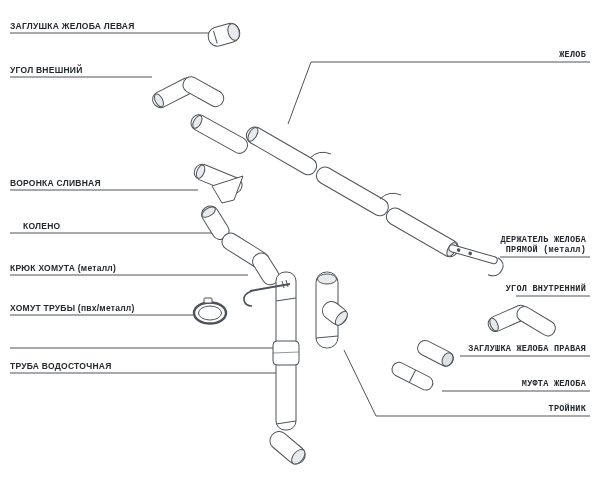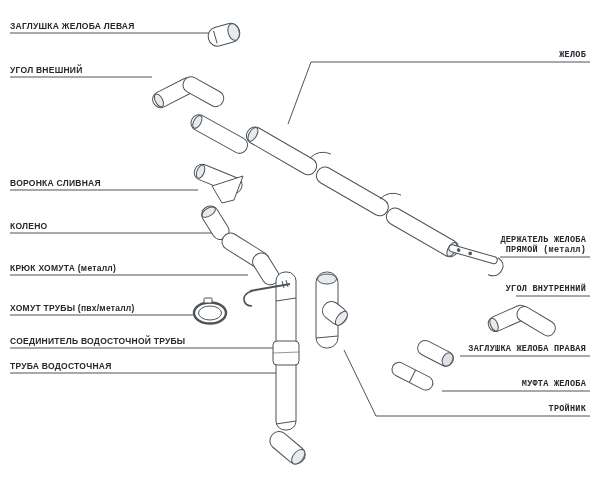--- a/index.html
+++ b/index.html
@@ -163,24 +163,23 @@
         <ellipse cx="210" cy="313" rx="16" ry="10.5" fill="none" stroke-width="2.4"></ellipse>
         <ellipse cx="210" cy="313" rx="11.5" ry="7" fill="none"></ellipse>
         <rect x="204" y="298" width="8" height="5" rx="1"></rect>
       </g>
     </g>
   </svg>
 
   <div class="lbl" style="left:10px; top:21px;">ЗАГЛУШКА ЖЕЛОБА ЛЕВАЯ</div>
   <div class="lbl" style="left:10px; top:65px;">УГОЛ ВНЕШНИЙ</div>
   <div class="lbl" style="left:10px; top:178px;">ВОРОНКА СЛИВНАЯ</div>
-  <div class="lbl" style="left:10px; top:221px;">КОЛЕНО</div>
+  <div class="lbl" style="left:23px; top:221px;">КОЛЕНО</div>
   <div class="lbl" style="left:10px; top:263px;">КРЮК ХОМУТА (металл)</div>
   <div class="lbl" style="left:10px; top:303px;">ХОМУТ ТРУБЫ (пвх/металл)</div>
-  <div class="lbl" style="left:10px; top:336px;">СОЕДИНИТЕЛЬ ВОДОСТОЧНОЙ ТРУБЫ</div>
   <div class="lbl" style="left:10px; top:361px;">ТРУБА ВОДОСТОЧНАЯ</div>
 
   <div class="lbl right" style="right:10px; top:50px;">ЖЕЛОБ</div>
   <div class="lbl right wrap" style="right:10px; top:235px; width:100px;">ДЕРЖАТЕЛЬ ЖЕЛОБА ПРЯМОЙ (металл)</div>
   <div class="lbl right" style="right:10px; top:284px;">УГОЛ ВНУТРЕННИЙ</div>
   <div class="lbl right" style="right:10px; top:344px;">ЗАГЛУШКА ЖЕЛОБА ПРАВАЯ</div>
   <div class="lbl right" style="right:10px; top:379px;">МУФТА ЖЕЛОБА</div>
   <div class="lbl right" style="right:10px; top:404px;">ТРОЙНИК</div>
 
 </div>

